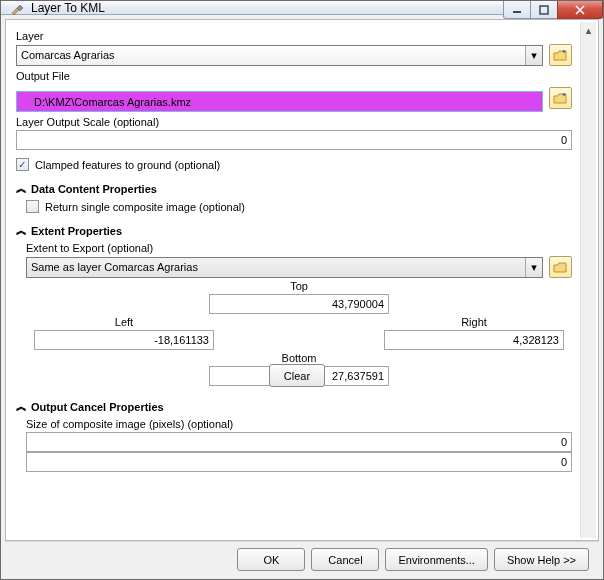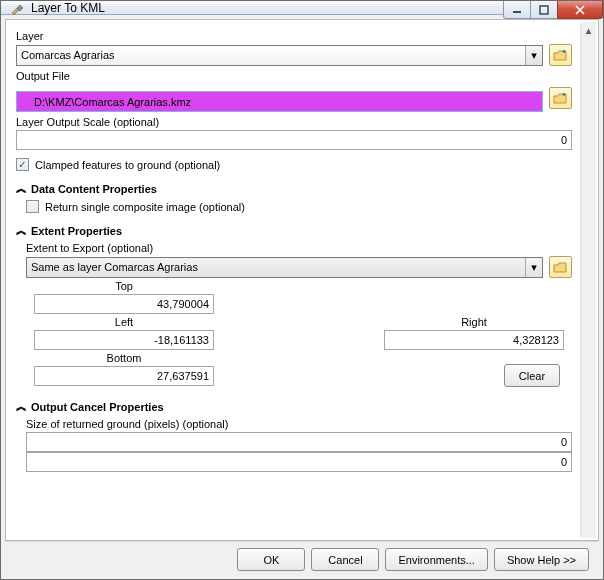--- a/index.html
+++ b/index.html
@@ -27,26 +27,26 @@
   .select .arrow { position:absolute; right:0; top:0; bottom:0; width:17px; border-left:1px solid #a8a8a8; display:flex; align-items:center; justify-content:center; background:linear-gradient(#f6f6f6,#e2e2e2); }
   .textin { flex:1; height:21px; border:1px solid #7eb4ea; background:#d946ef; padding:0 17px; display:flex; align-items:center;margin-top:7px; }
   .numin { height:20px; border:1px solid #a5a5a5; background:#fff; padding:0 4px; display:flex; align-items:center; justify-content:flex-end; }
   .numin.full { width:100%; }
   .browse { width:23px; height:22px; border:1px solid #b0a060; border-radius:2px; background:linear-gradient(#fff7da,#fde9a6); display:flex; align-items:center; justify-content:center; }
   .checkbox-row { display:flex; align-items:center; gap:6px; margin:8px 0 10px 0; }
   .checkbox { width:13px; height:13px; border:1px solid #8e8f8f; background:linear-gradient(#f6f6f6,#e9e9e9); display:flex; align-items:center; justify-content:center; font-size:10px; color:#1458b3; }
   .sect-head { display:flex; align-items:center; gap:4px; font-weight:bold; margin:4px 0 4px 0; cursor:default; }
   .sect-head .chev { font-size:11px; }
   .extent-grid { position:relative; margin:2px 8px 0 8px; }
-  .ex-row { display:flex; align-items:center; justify-content:flex-start; gap:8px; }
+  .ex-row { display:flex; align-items:center; justify-content:center; gap:8px; }
   .ex-cell { display:flex; flex-direction:column; align-items:center; }
   .ex-cell .numin, .ex-side .numin { width:180px; }
   .ex-mid { display:flex; align-items:flex-end; justify-content:space-between; margin:2px 0; }
   .ex-side { display:flex; flex-direction:column; align-items:center; }
-  .clear-row { display:flex; justify-content:flex-end; margin-top:-22px; padding-right:4px; }
+  .clear-row { display:flex; justify-content:center; margin-top:-22px; padding-right:4px; }
   .btn { height:23px; padding:0 12px; border:1px solid #8a8a8a; border-radius:3px; background:linear-gradient(#fdfdfd,#e7e7e7); display:flex; align-items:center; justify-content:center; color:#000; }
   
   .footer { height:36px; display:flex; align-items:center; justify-content:flex-end; gap:6px; padding:0 10px; border-top:1px solid #d8d8d8; background:#f0f0f0; }
   .footer .btn { min-width:68px; }
   .lbl-center { text-align:center; width:180px; margin-bottom:2px; }
 </style>
 </head>
 <body>
 
 <div class="window">
@@ -185,21 +185,21 @@
                 </div>
             </div>
           </div>
         </div>
 
         <div class="sect-head" style="margin-top:12px;">
           <span class="chev">︽</span>
           <span>Output Cancel Properties</span>
         </div>
         <div style="margin-left:10px;">
-          <div class="field-label">Size of returned ground (pixels) (optional)</div>
+          <div class="field-label">Size of composite image (pixels) (optional)</div>
           <div class="numin full">
               <span>0</span>
             </div>
           <div class="numin full">
               <span>0</span>
             </div>
         </div>
 
       </div>
     </div>

